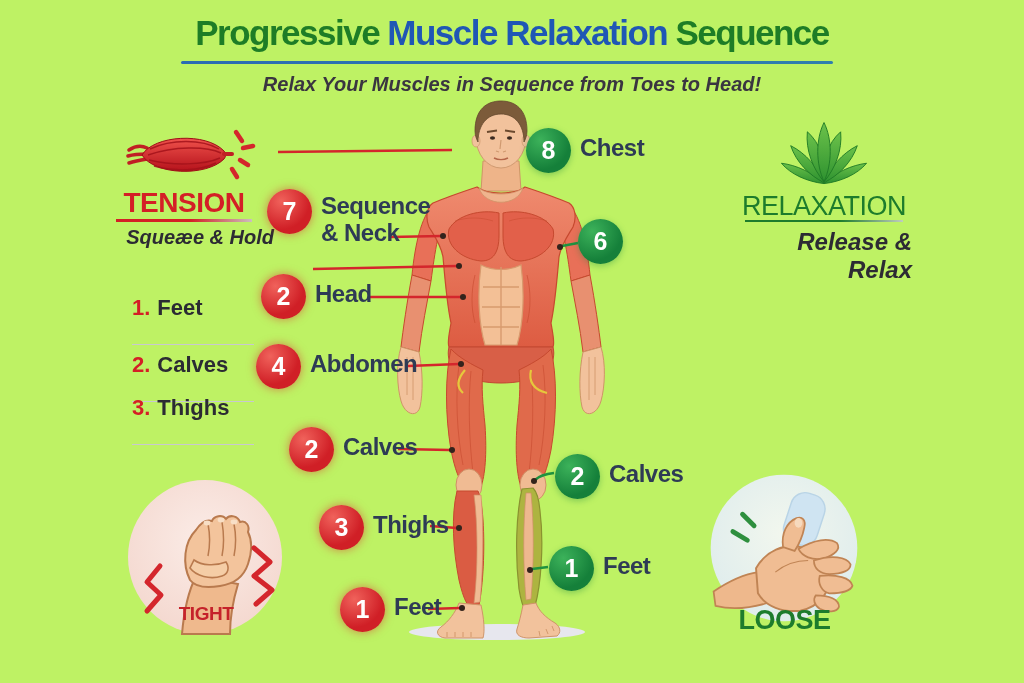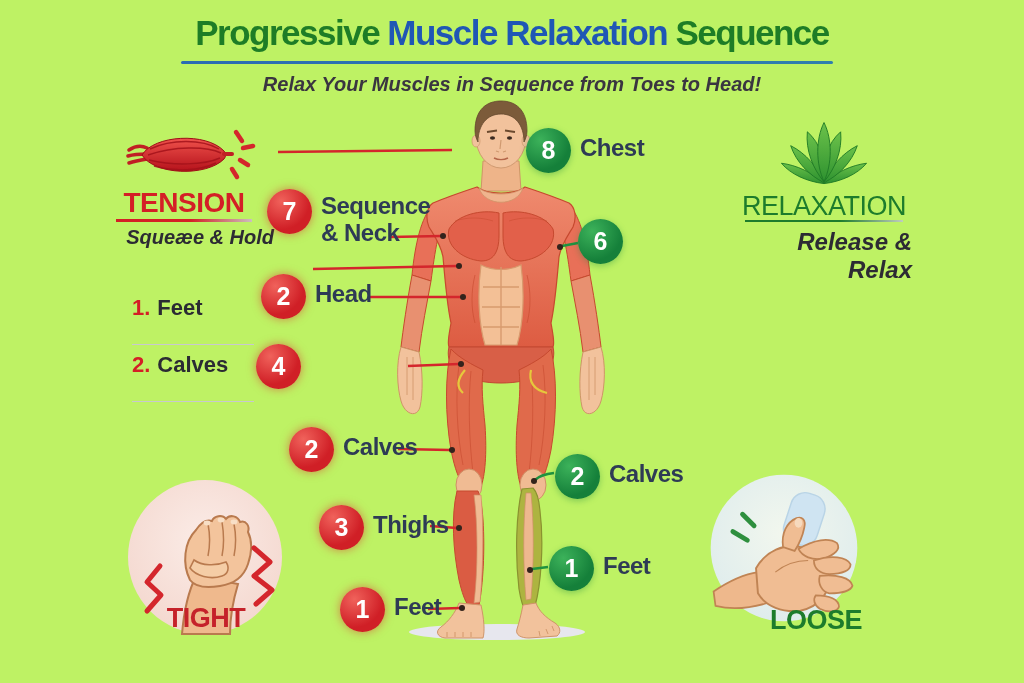--- a/index.html
+++ b/index.html
@@ -51,23 +51,23 @@
 
   .pos-shoulders{left:267px;top:189px;} .pos-chest{left:261px;top:274px;}
   .pos-abdomen{left:256px;top:344px;}   .pos-calves-l{left:289px;top:427px;}
   .pos-thighs-l{left:319px;top:505px;}  .pos-feet-l{left:340px;top:587px;}
   .pos-face{left:526px;top:128px;}      .pos-arms{left:578px;top:219px;}
   .pos-calves-r{left:555px;top:454px;}  .pos-feet-r{left:549px;top:546px;}
 
   
   .tight-icon{position:absolute;left:120px;top:472px;}
   .tight-label{position:absolute;left:130px;top:603px;width:152px;text-align:center;
-               font-size:27px;font-weight:900;color:#c5222a;letter-spacing:-0.5px;}
+               font-size:19px;font-weight:900;color:#c5222a;letter-spacing:-0.5px;}
   .loose-icon{position:absolute;left:702px;top:466px;}
-  .loose-label{position:absolute;left:707px;top:605px;width:155px;text-align:right;
+  .loose-label{position:absolute;left:707px;top:605px;width:155px;text-align:center;
                font-size:27px;font-weight:900;color:#1d7c2c;letter-spacing:-0.5px;}
 
   .body-figure{position:absolute;left:385px;top:95px;z-index:2;}
   .leader-overlay{position:absolute;left:0;top:0;z-index:4;pointer-events:none;}
 </style>
 </head>
 <body>
 
 <div class="canvas">
 
@@ -215,20 +215,21 @@
       <path d="M114,36 L122,41"></path>
         <path d="M106,45 L111,53"></path>
     </g>
   </svg>
   <div class="tension-title">TENSION</div>
   <div class="tension-underline"></div>
   <div class="tension-tagline">Squeæe &amp; Hold</div>
 
   <div class="step step1"><span class="num">1.</span><span>Feet</span></div>
   <div class="step step2"><span class="num">2.</span><span>Calves</span></div>
+  <div class="step step3"><span class="num">3.</span><span>Thighs</span></div>
 
   <svg class="lotus-icon" width="132" height="74" viewBox="0 0 140 80">
     <defs>
       <linearGradient id="lotg" x1="0" y1="0" x2="0" y2="1">
         <stop offset="0" stop-color="#6cc24a"></stop>
           <stop offset="1" stop-color="#2e9230"></stop>
       </linearGradient>
     </defs>
     <g fill="url(#lotg)" stroke="#1e7a26" stroke-width="1">
       <path d="M70,72 C52,70 34,62 24,50 C40,52 58,60 70,72 Z"></path>
@@ -247,20 +248,21 @@
   <div class="blabel two-line pos-shoulders">
     <span class="badge red">7</span>
     <span class="btext"><span>Sequence</span><br><span>&amp; Neck</span></span>
   </div>
   <div class="blabel pos-chest">
     <span class="badge red">2</span>
     <span class="btext">Head</span>
   </div>
   <div class="blabel pos-abdomen">
     <span class="badge red">4</span>
+    <span class="btext">Abdomen</span>
   </div>
   <div class="blabel pos-calves-l">
     <span class="badge red">2</span>
     <span class="btext">Calves</span>
   </div>
   <div class="blabel pos-thighs-l">
     <span class="badge red">3</span>
     <span class="btext">Thighs</span>
   </div>
   <div class="blabel pos-feet-l">

